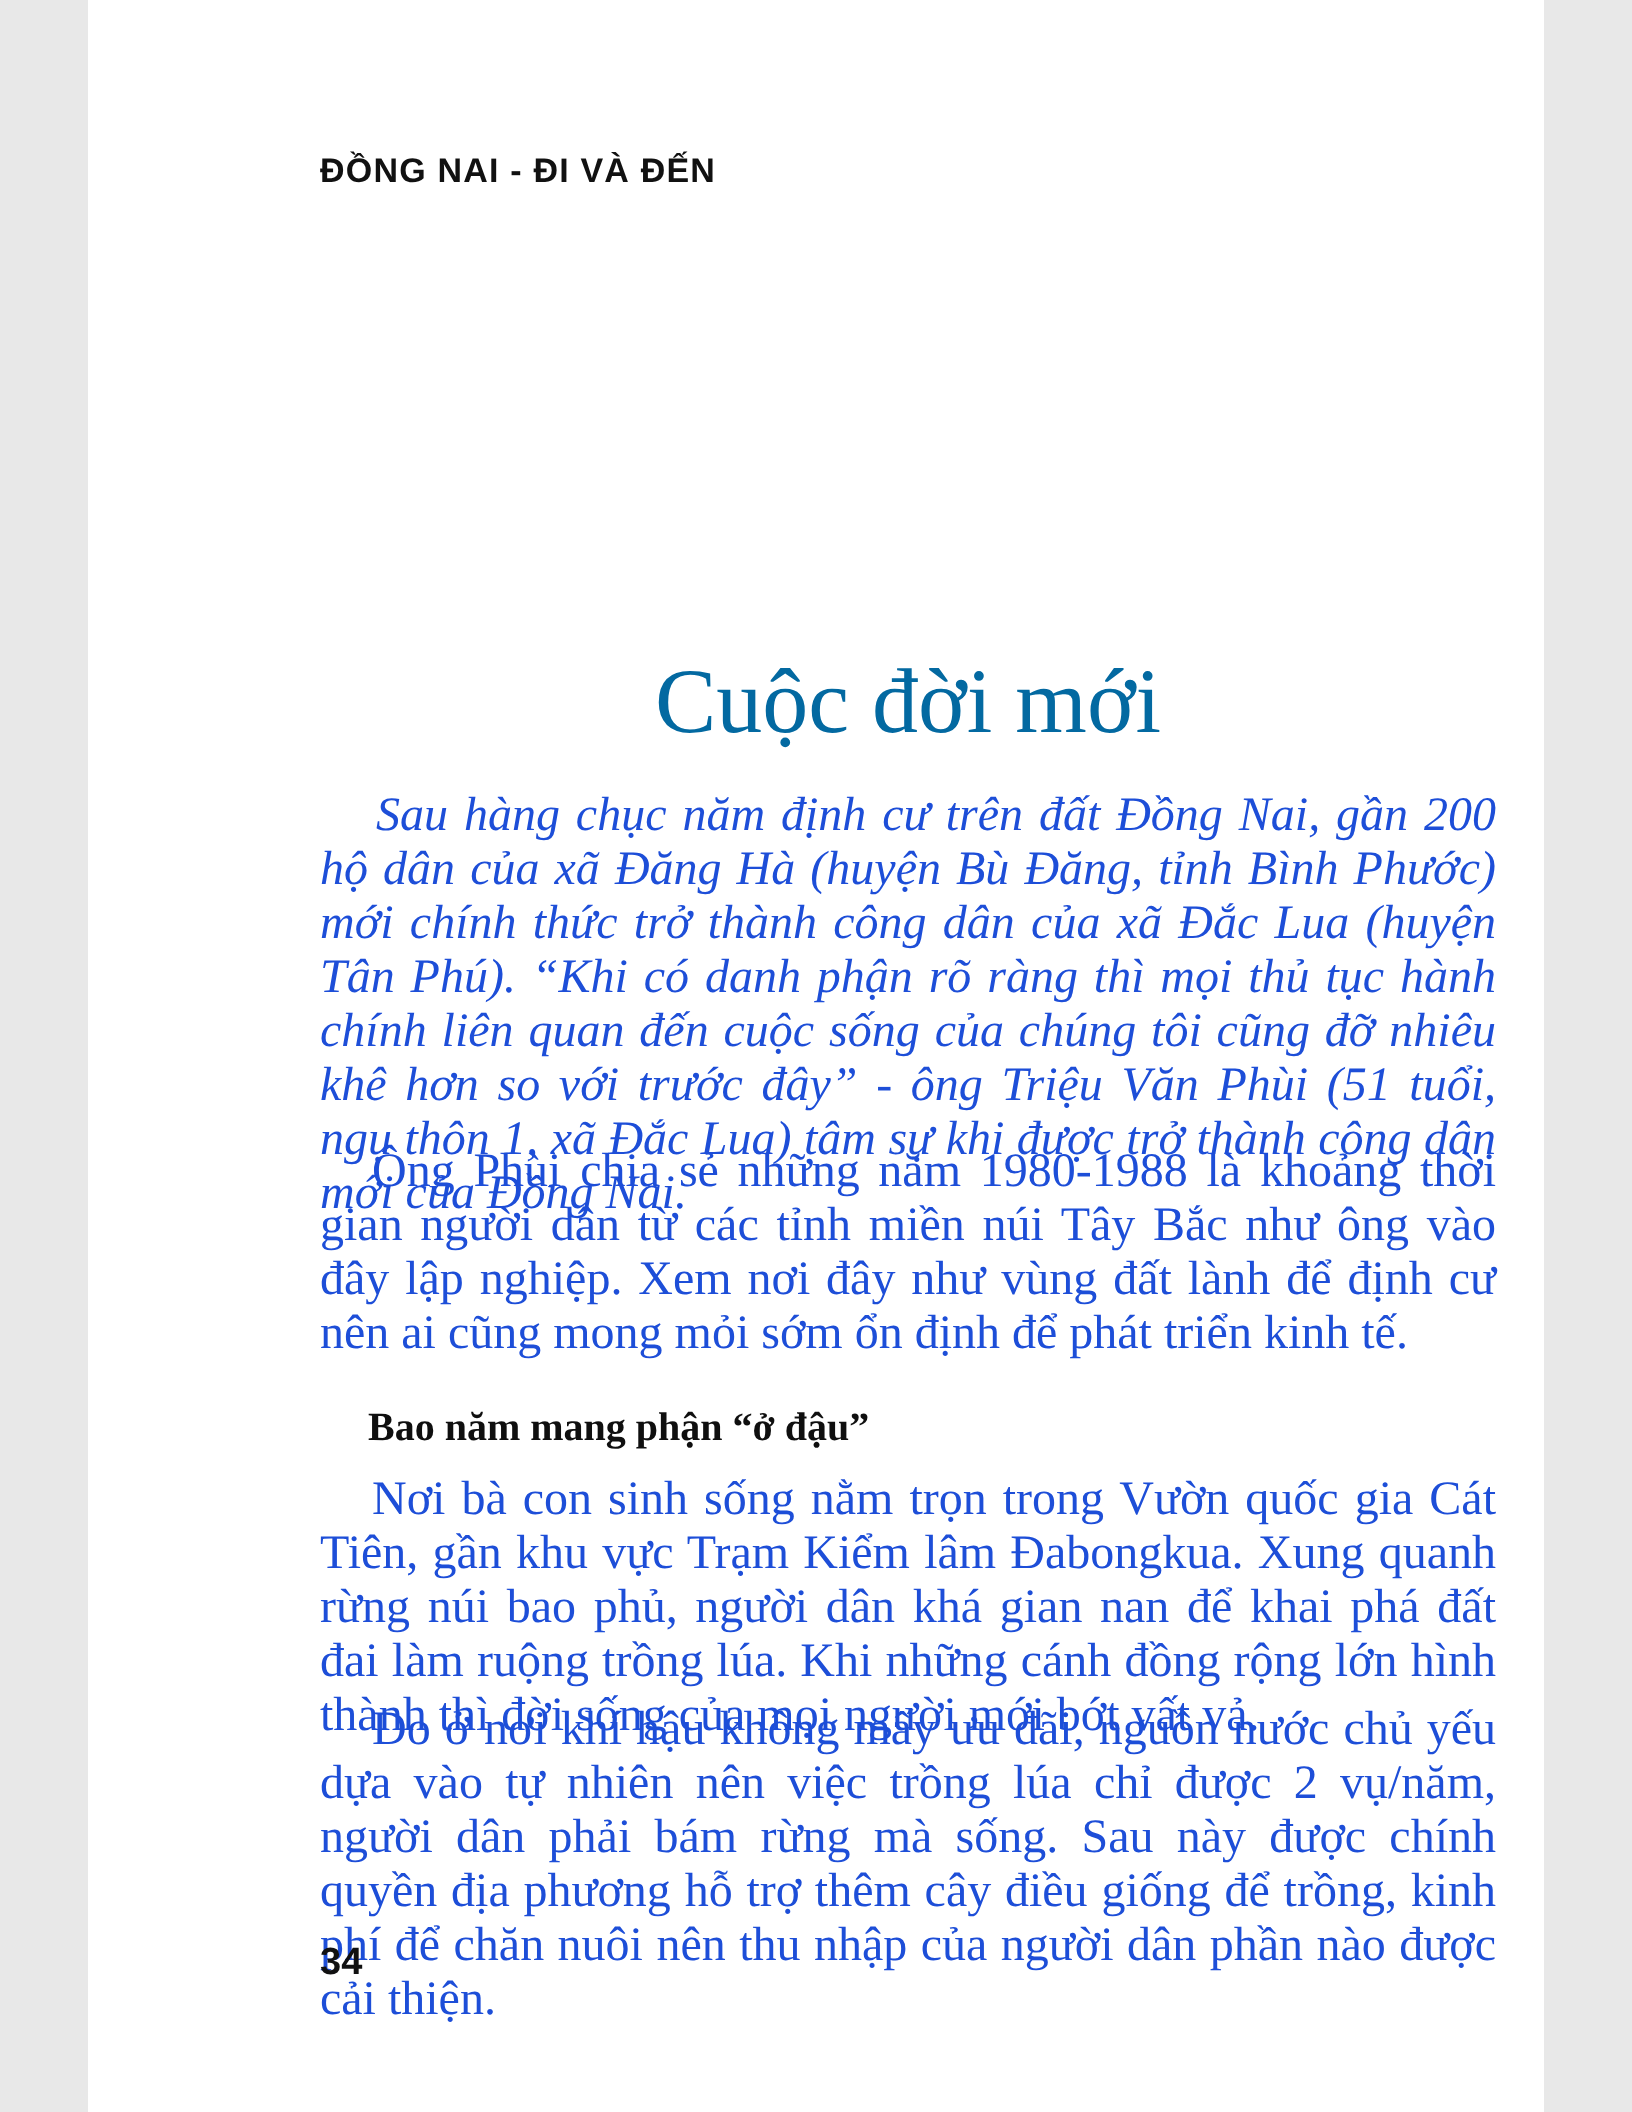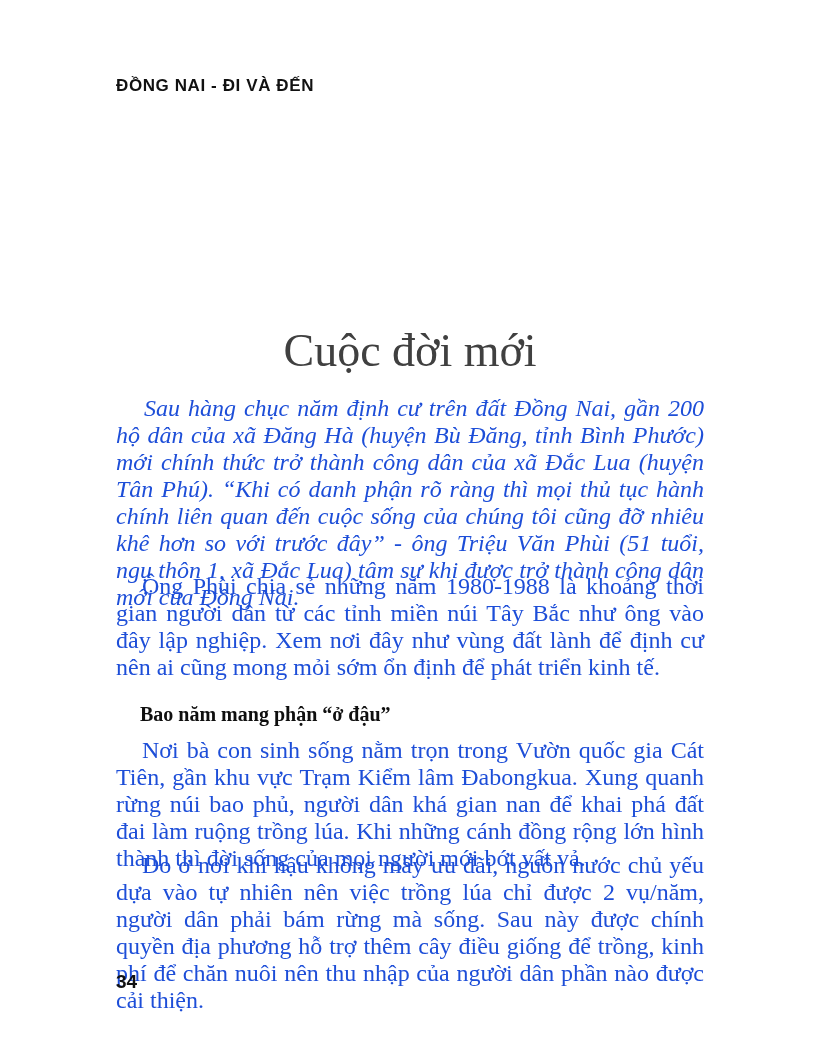--- a/index.html
+++ b/index.html
@@ -2,21 +2,21 @@
 <html><head>
 <meta charset="utf-8">
 <style>
   html, body {
     margin: 0;
     padding: 0;
     background: #e8e8e8;
   }
   .page {
     position: relative;
-    width: 816px;
+    width: 728px;
     height: 1056px;
     margin: 0 auto;
     background: #ffffff;
     color: #141414;
     font-family: "Liberation Serif", serif;
     overflow: hidden;
   }
   .running-header {
     position: absolute;
     top: 76px;
@@ -30,21 +30,21 @@
   }
   .article-title {
     position: absolute;
     top: 293px;
     left: 116px;
     width: 588px;
     text-align: center;
     font-family: "Liberation Serif", serif;
     font-weight: 400;
     font-size: 46px;
-    color: #404040;
+    color: #0369a1;
   }
   .text-block {
     position: absolute;
     left: 116px;
     width: 588px;
     text-align: justify;
     font-size: 24px;
     line-height: 27px;
     color: #1d4ed8;
   }

